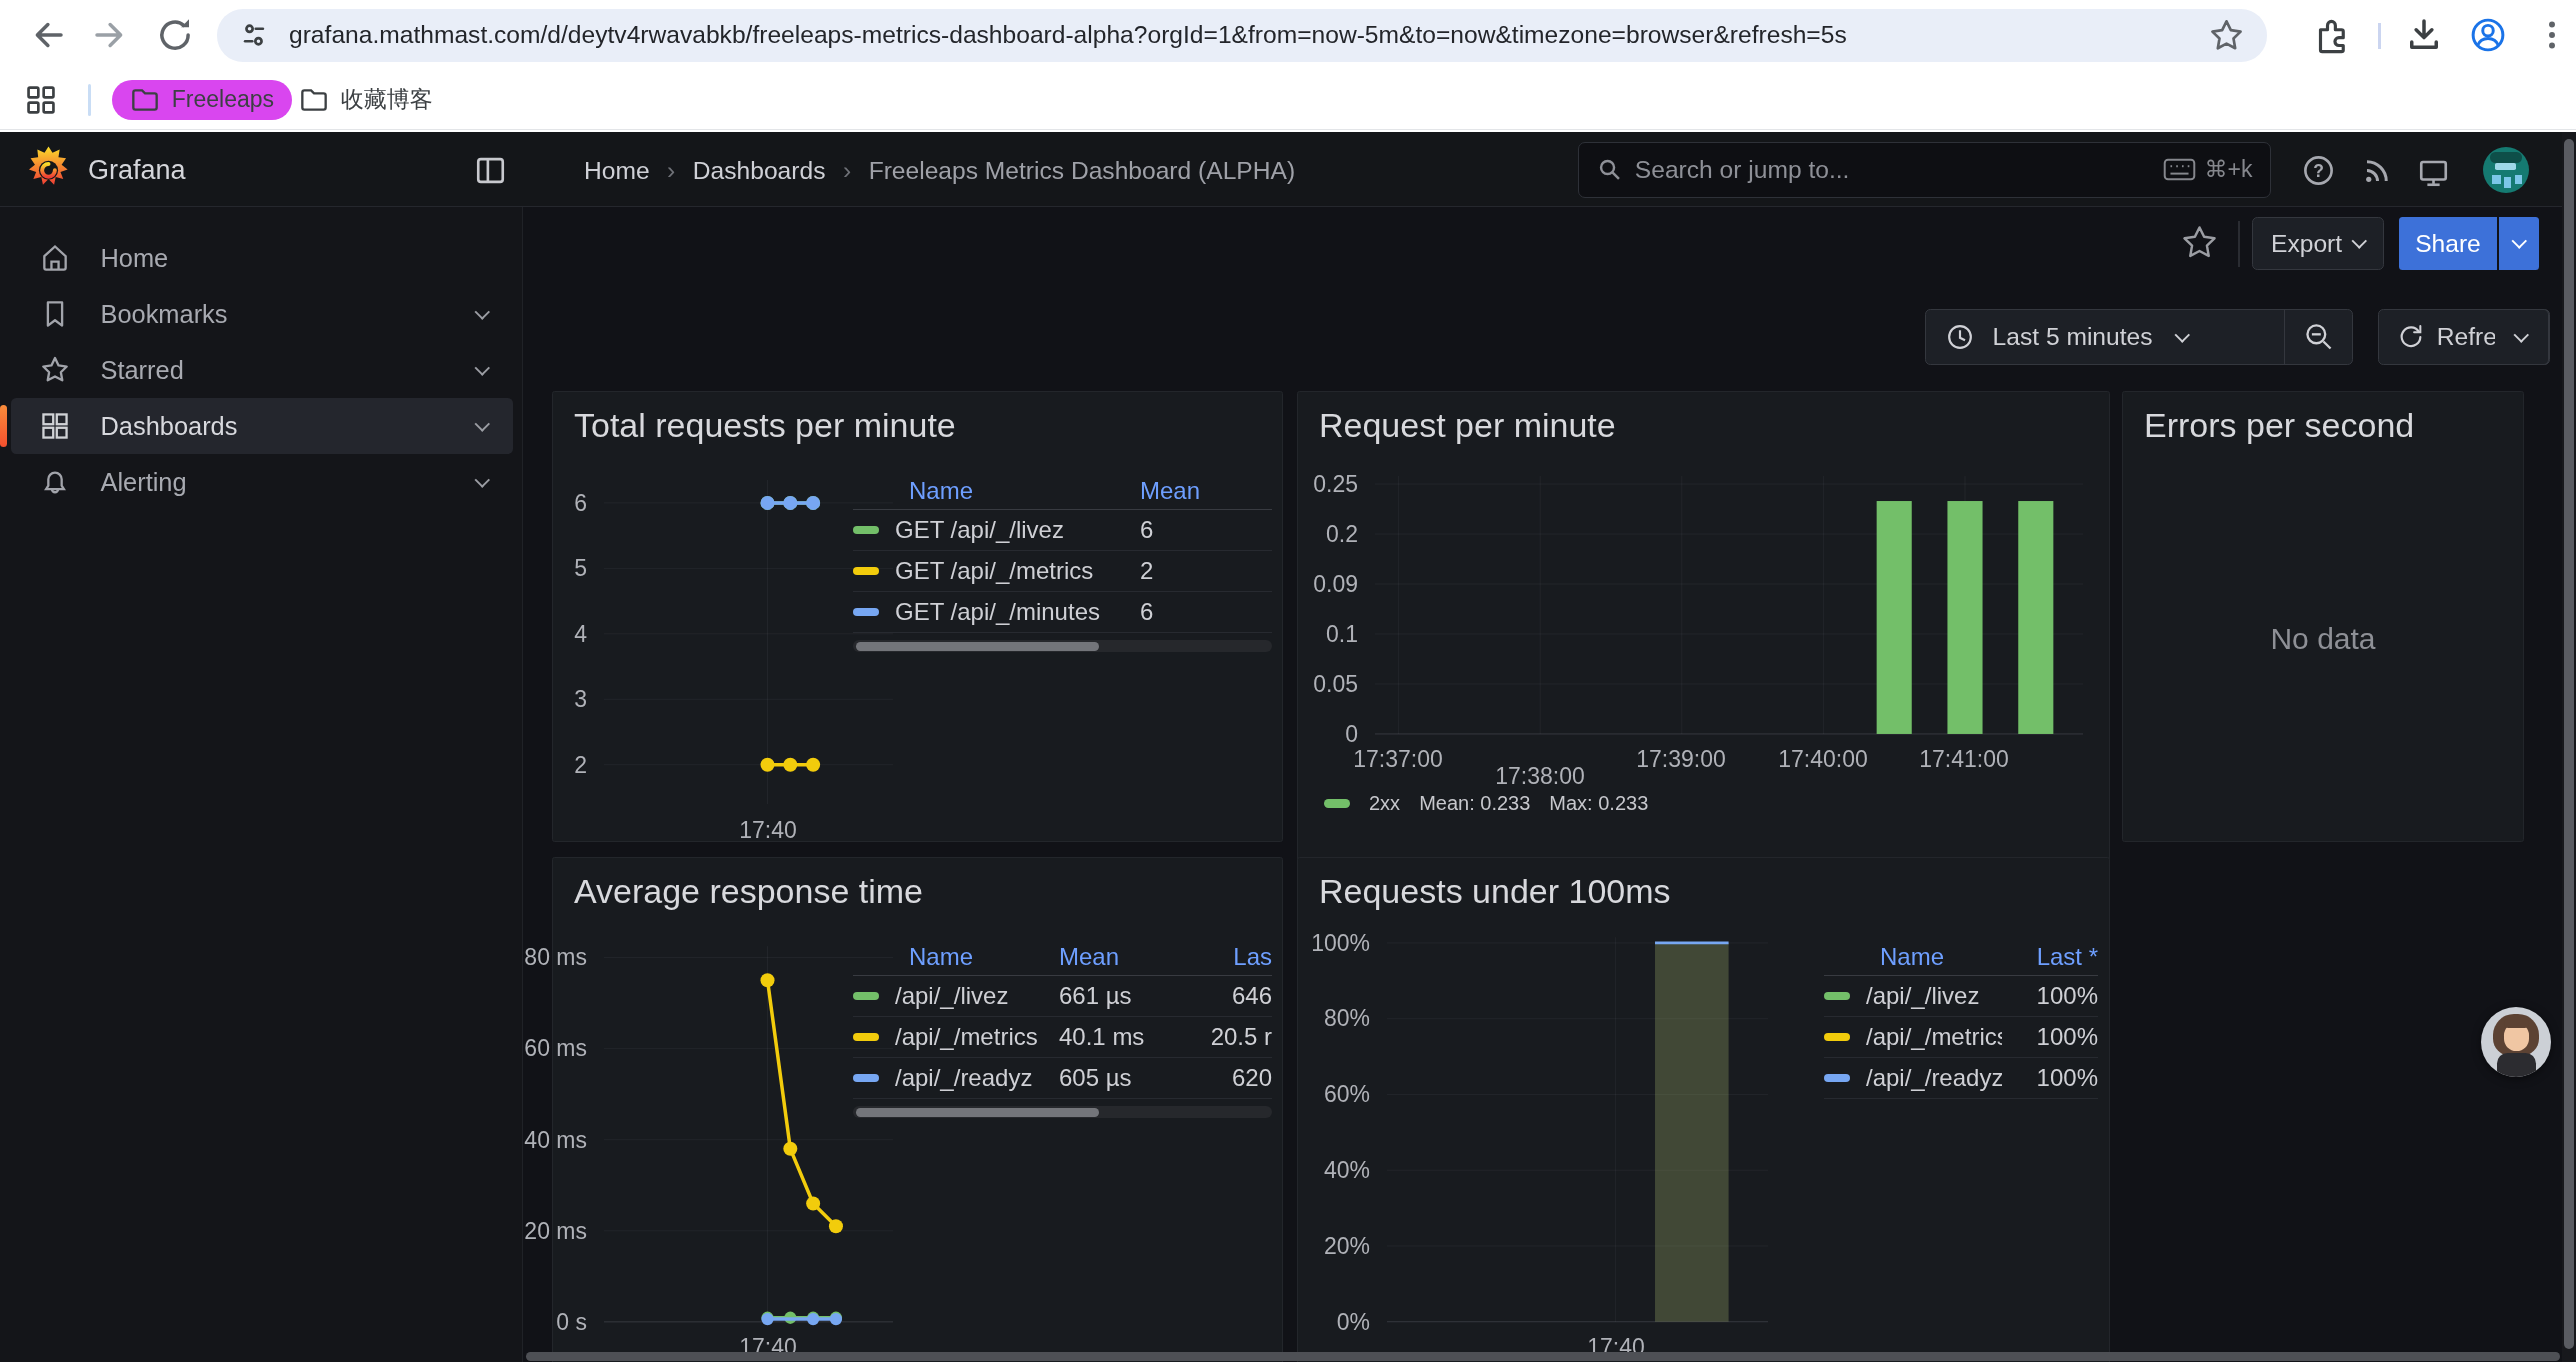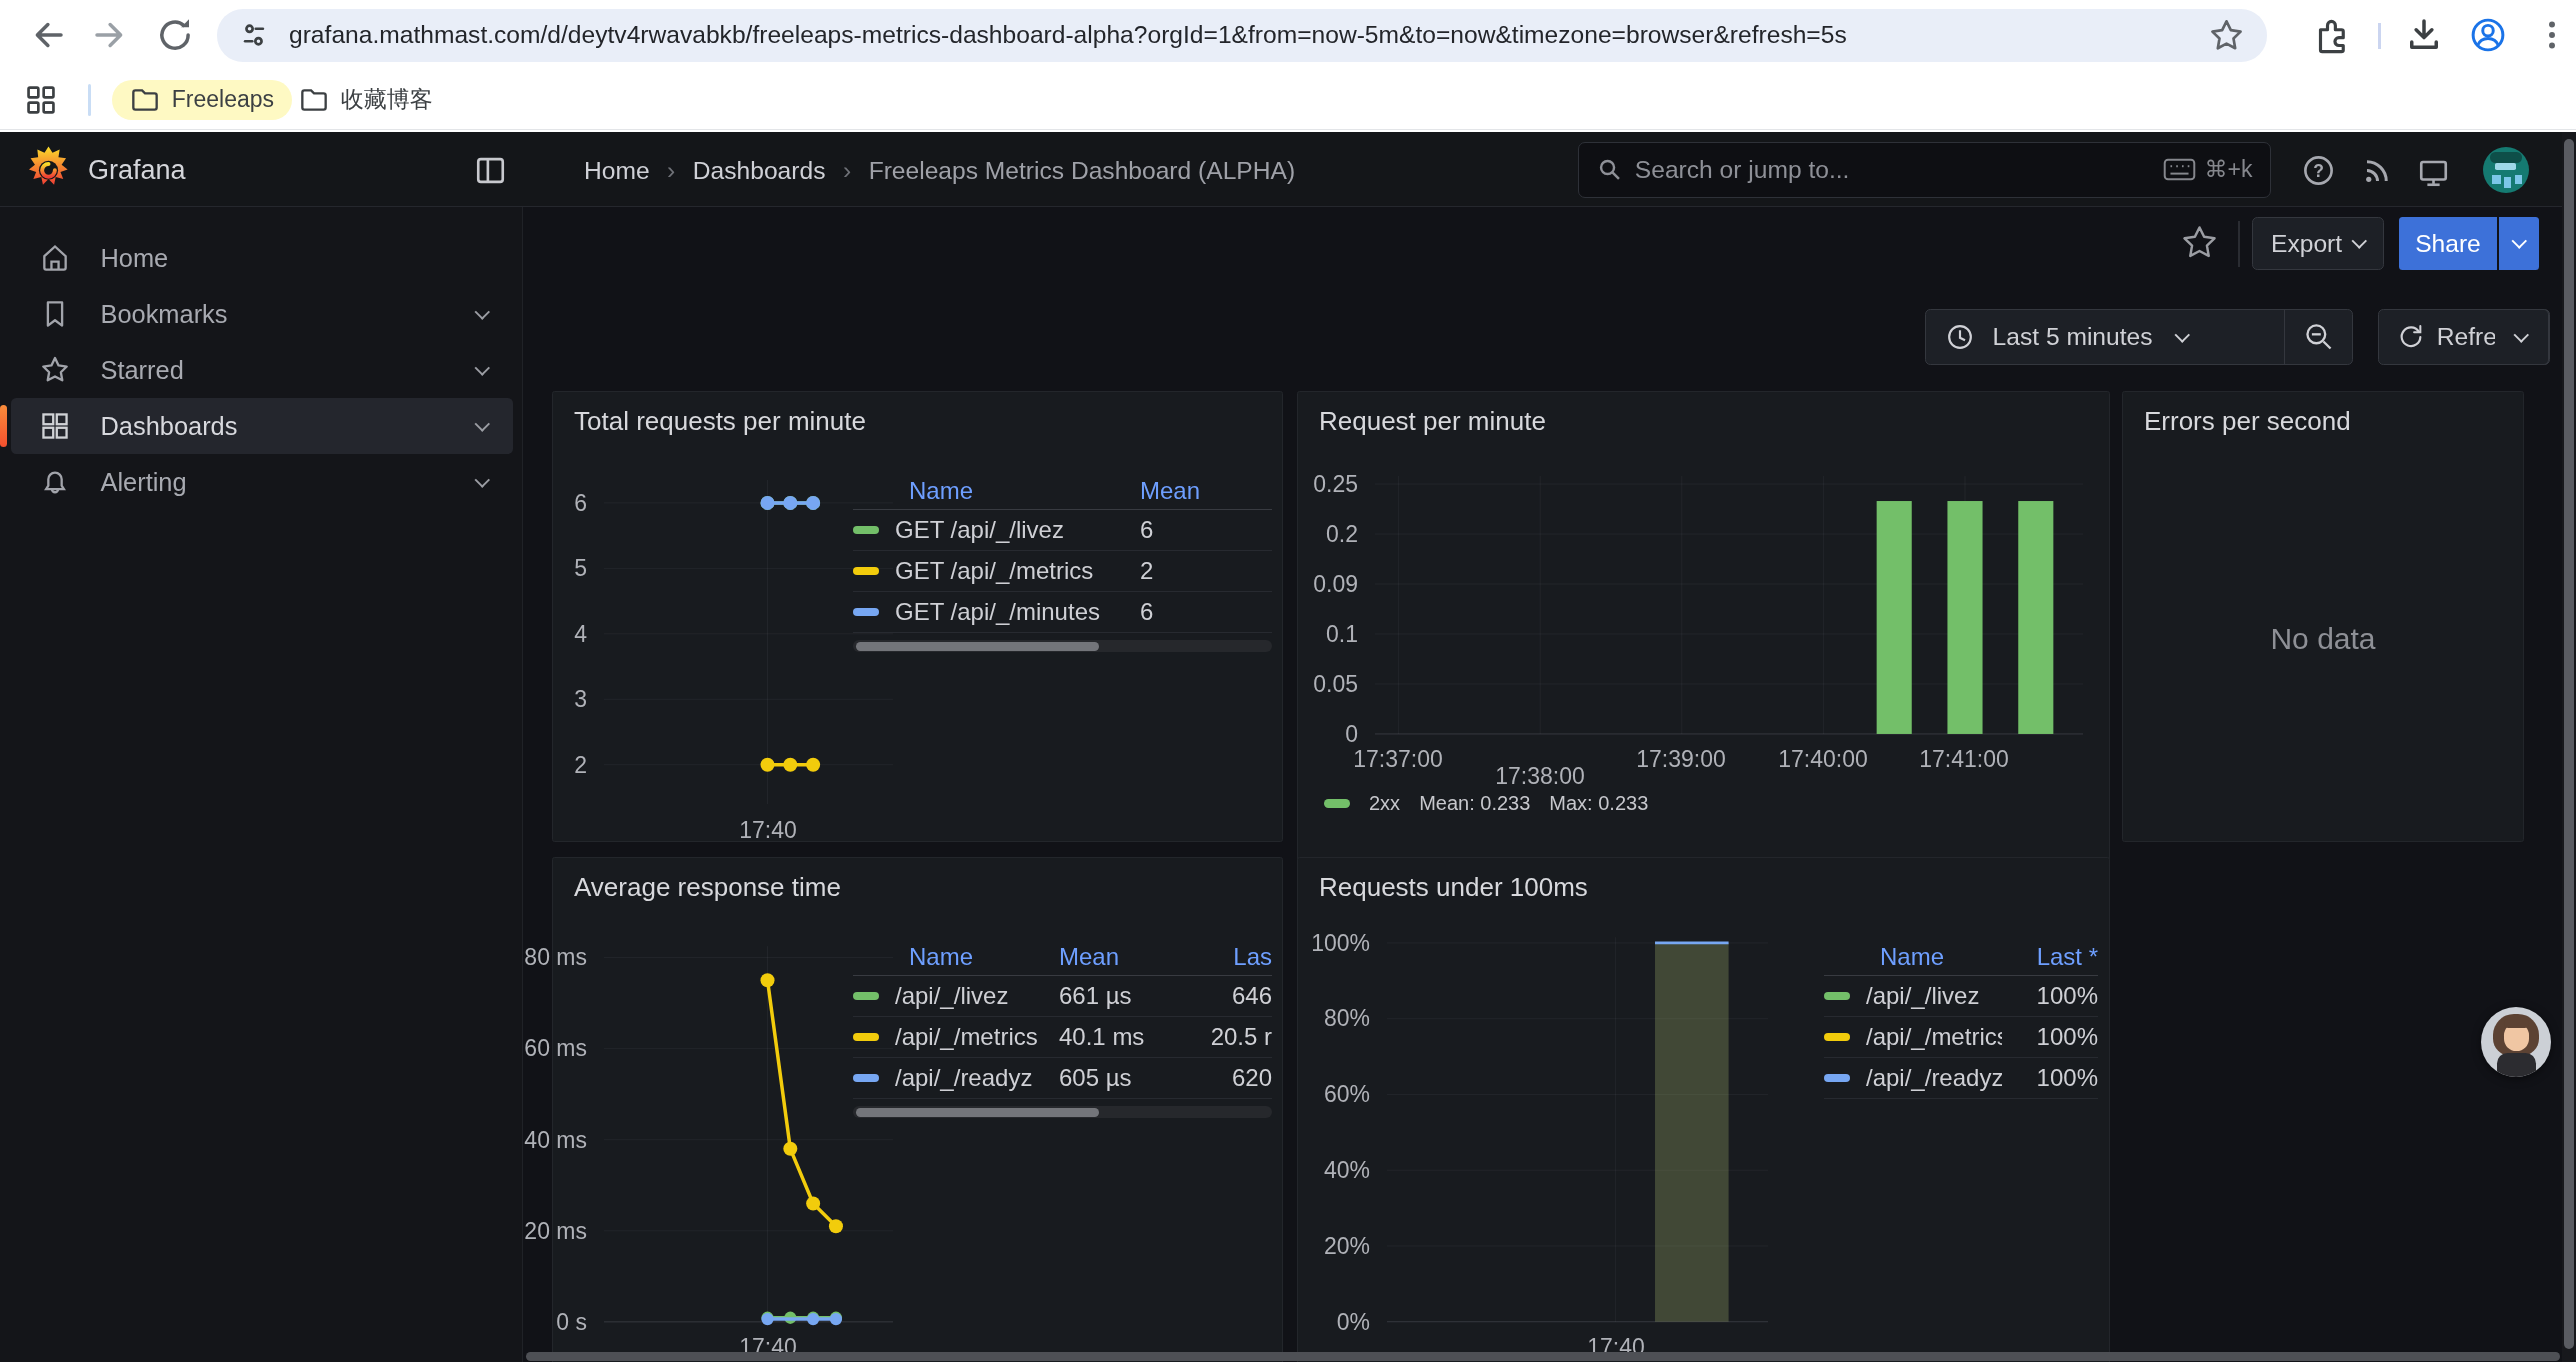--- a/index.html
+++ b/index.html
@@ -10,21 +10,21 @@
   
   .chrome-top { position:absolute; left:0; top:0; width:2576px; height:132px; background:#ffffff; }
   .nav-btn { position:absolute; top:14px; width:42px; height:42px; color:#5f6368; cursor:pointer; }
   .omnibox { position:absolute; left:217px; top:8.8px; width:2050px; height:53px; border-radius:26px;
     background:#e9eef8; display:flex; align-items:center; padding:0 21px; }
   .omni-url { font-size:24.6px; color:#23252a; white-space:nowrap; overflow:hidden; flex:1; margin-left:19px; }
   .bm-bar { position:absolute; left:0; top:70px; width:2576px; height:60px; background:#ffffff;
     border-bottom:0.9px solid #e3e5e8; }
   .bm-chip { position:absolute; top:9.6px; height:40px; display:flex; align-items:center; gap:12.3px;
     padding:0 17.5px; border-radius:20px; color:#3c4043; font-size:23px; cursor:pointer; }
-  .bm-chip.hl { background:#fef9c3; }
+  .bm-chip.hl { background:#d946ef; }
 
   
   .gf-header { position:absolute; left:0; top:132px; width:2576px; height:75px; background:#141619;
     border-bottom:0.9px solid #25272d; }
   .gf-brand { position:absolute; left:88px; top:23px; font-size:27px; font-weight:500; color:#d5d6db; }
   .crumb { font-size:24.6px; color:#d0d1d7; cursor:pointer; }
   .crumb.last { color:#9fa1a8; }
   .crumb-sep { color:#6f7177; font-size:24.6px; }
   .gf-search { position:absolute; left:1578px; top:9.6px; width:693px; height:56px; background:#0e0f13;
     border:0.9px solid #2e3138; border-radius:7px; display:flex; align-items:center; padding:0 17.5px;
@@ -49,21 +49,21 @@
     background:#1d2026; border:0.9px solid #34373e; border-radius:5.3px; color:#d0d1d6; font-size:24.6px; cursor:pointer; }
   .chev { display:inline-block; width:10.5px; height:10.5px; border-right:2.6px solid currentColor;
     border-bottom:2.6px solid currentColor; transform:rotate(45deg) translate(-1.8px,-1.8px); }
   .share-btn { position:absolute; background:#3d71d9; color:#ffffff; border-radius:3.5px 0 0 3.5px;
     display:flex; align-items:center; justify-content:center; font-size:24.6px; font-weight:500; cursor:pointer; }
   .share-chev { position:absolute; background:#3d71d9; color:#ffffff; border-radius:0 3.5px 3.5px 0;
     display:flex; align-items:center; justify-content:center; cursor:pointer; }
 
   
   .panel { position:absolute; background:#181b1f; border:0.9px solid #23262b; border-radius:2.6px; }
-  .p-title { position:absolute; left:21px; top:14px; font-size:26px; font-weight:500; color:#d8d9dd; }
+  .p-title { position:absolute; left:21px; top:14px; font-size:34px; font-weight:500; color:#d8d9dd; }
   .chart { position:absolute; overflow:visible; }
   .ytick { position:absolute; left:-149px; width:132px; text-align:right; font-size:23px; color:#b0b2b8; }
   .xtick { position:absolute; width:140px; text-align:center; font-size:23px; color:#b0b2b8; }
 
   .ltable { position:absolute; }
   .lt-head { display:flex; align-items:center; height:37px; font-size:24px; font-weight:500; color:#6e9fff;
     border-bottom:0.9px solid rgba(204,204,220,0.18); }
   .lt-row { display:flex; align-items:center; height:41px; font-size:24px; color:#cfd0d5;
     border-bottom:0.9px solid rgba(204,204,220,0.09); cursor:pointer; }
   .pill { width:26px; height:8.8px; border-radius:4.4px; margin-right:16px; flex:none; }

